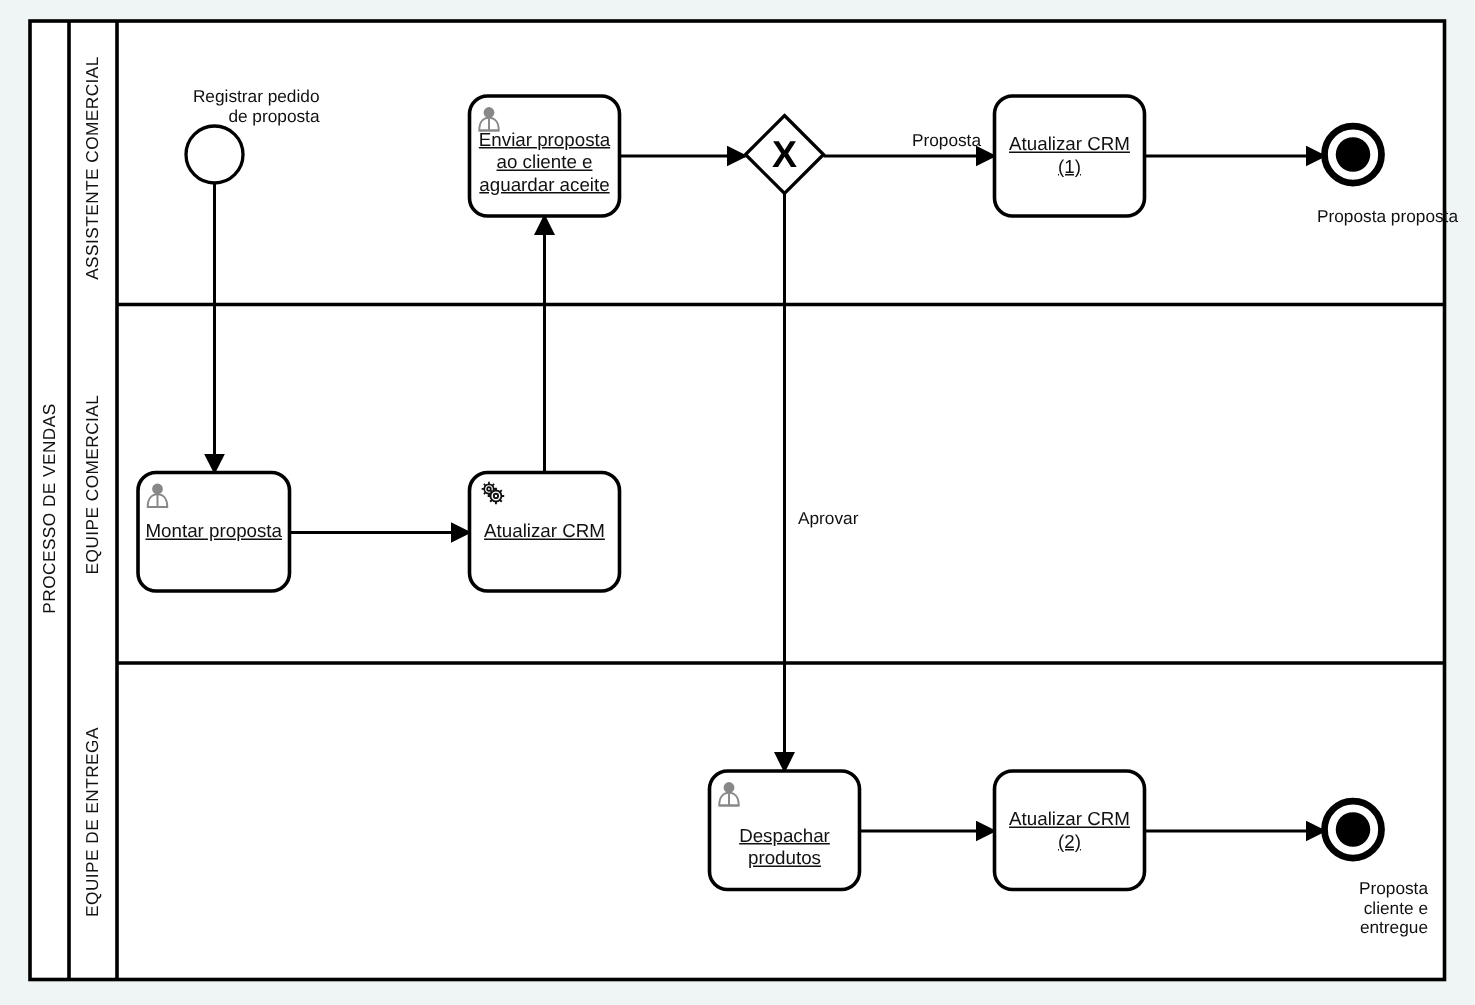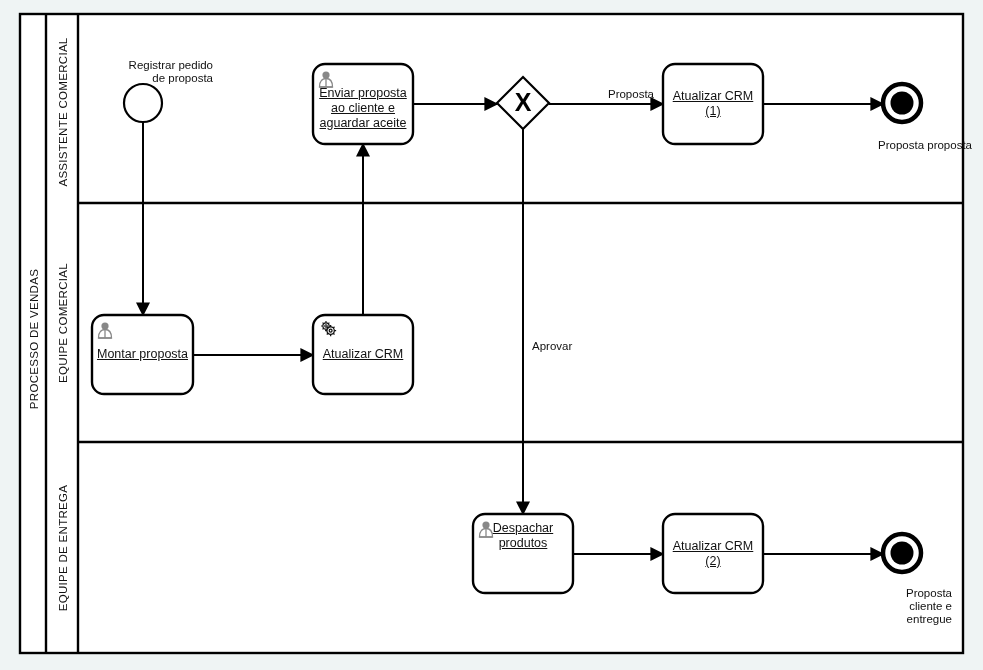--- a/index.html
+++ b/index.html
@@ -171,21 +171,21 @@
 </div>
 
 <div class="tasktext" style="left:92px;top:315px;width:101px;height:79px;">
   <span>Montar proposta</span>
 </div>
 
 <div class="tasktext" style="left:313px;top:315px;width:100px;height:79px;">
   <span>Atualizar CRM</span>
 </div>
 
-<div class="tasktext" style="left:473px;top:499px;width:100px;height:73px;">
+<div class="tasktext" style="left:473px;top:528px;width:100px;height:73px;">
   <span>Despachar
 produtos</span>
 </div>
 
 <div class="tasktext" style="left:663px;top:514px;width:100px;height:79px;">
   <span>Atualizar CRM
 (2)</span>
 </div>
 
 </body></html>

